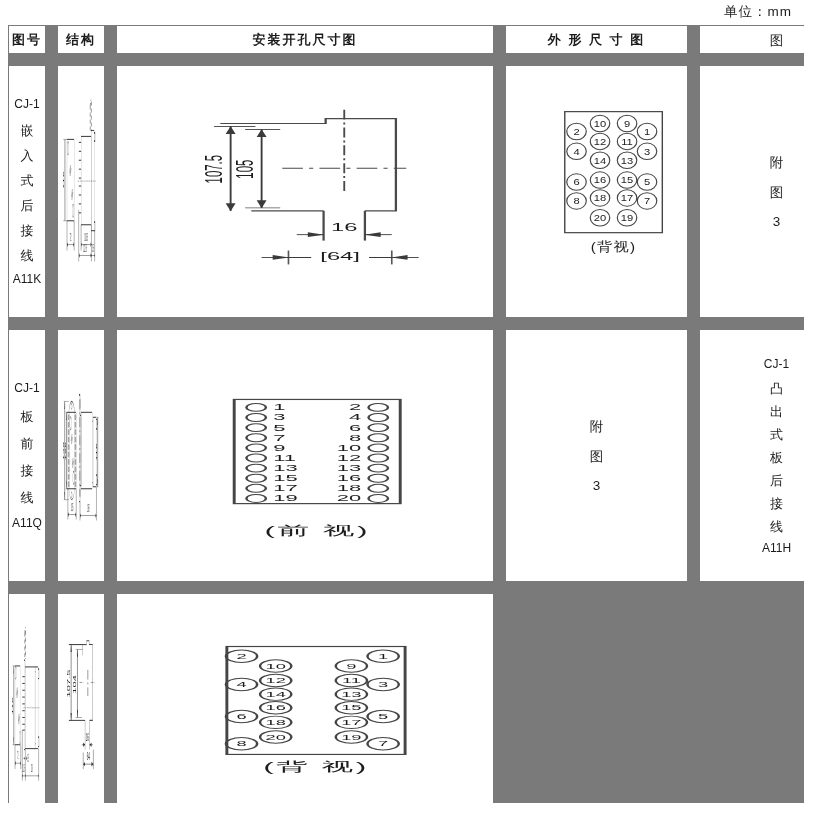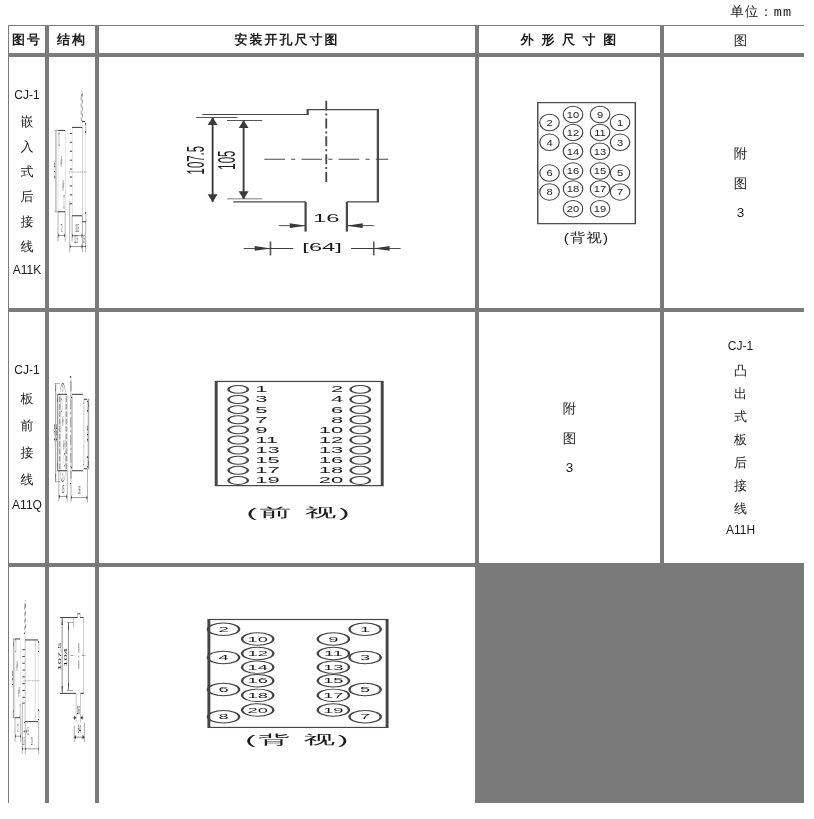--- a/index.html
+++ b/index.html
@@ -1,25 +1,25 @@
 <!DOCTYPE html>
 <html><head>
 <meta charset="utf-8">
 <style>
   html,body{margin:0;padding:0;}
   body{
     width:814px;height:819px;background:#ffffff;position:relative;
     font-family:"Liberation Sans","DejaVu Sans",sans-serif;color:#1c1c1c;
   }
-  .unit{position:absolute;top:3px;right:22px;font-size:13.5px;letter-spacing:1px;font-family:Liberation Mono, monospace;}
+  .unit{position:absolute;top:3px;right:22px;font-size:13.5px;letter-spacing:1px;}
   .tbl{
     position:absolute;left:8px;top:25px;width:796px;height:778px;
     display:grid;grid-template-columns:36px 46px 376px 181px 153px;
     grid-template-rows:27px 251px 251px 246px;
-    background:#7a7a7a;gap:4px;padding:1px;box-sizing:border-box;
+    background:#7a7a7a;gap:13px;padding:1px;box-sizing:border-box;
   }
   .cell{background:#ffffff;position:relative;overflow:hidden;}
   .hd{display:flex;align-items:center;justify-content:center;font-size:13px;font-weight:700;letter-spacing:2px;white-space:pre;}
   .vcol{display:flex;flex-direction:column;align-items:center;justify-content:center;height:100%;font-size:13px;}
   .fig{gap:12px;font-size:13.5px;}
   .g7{gap:7px;} .g9{gap:9px;} .g5{gap:5px;}
   .model{font-size:12px;margin-bottom:4px;}
   .code{font-size:12px;}
   svg.draw{display:block;width:100%;height:100%;}
   svg .ln{stroke:#4a4a4a;stroke-width:1.1;fill:none;}

